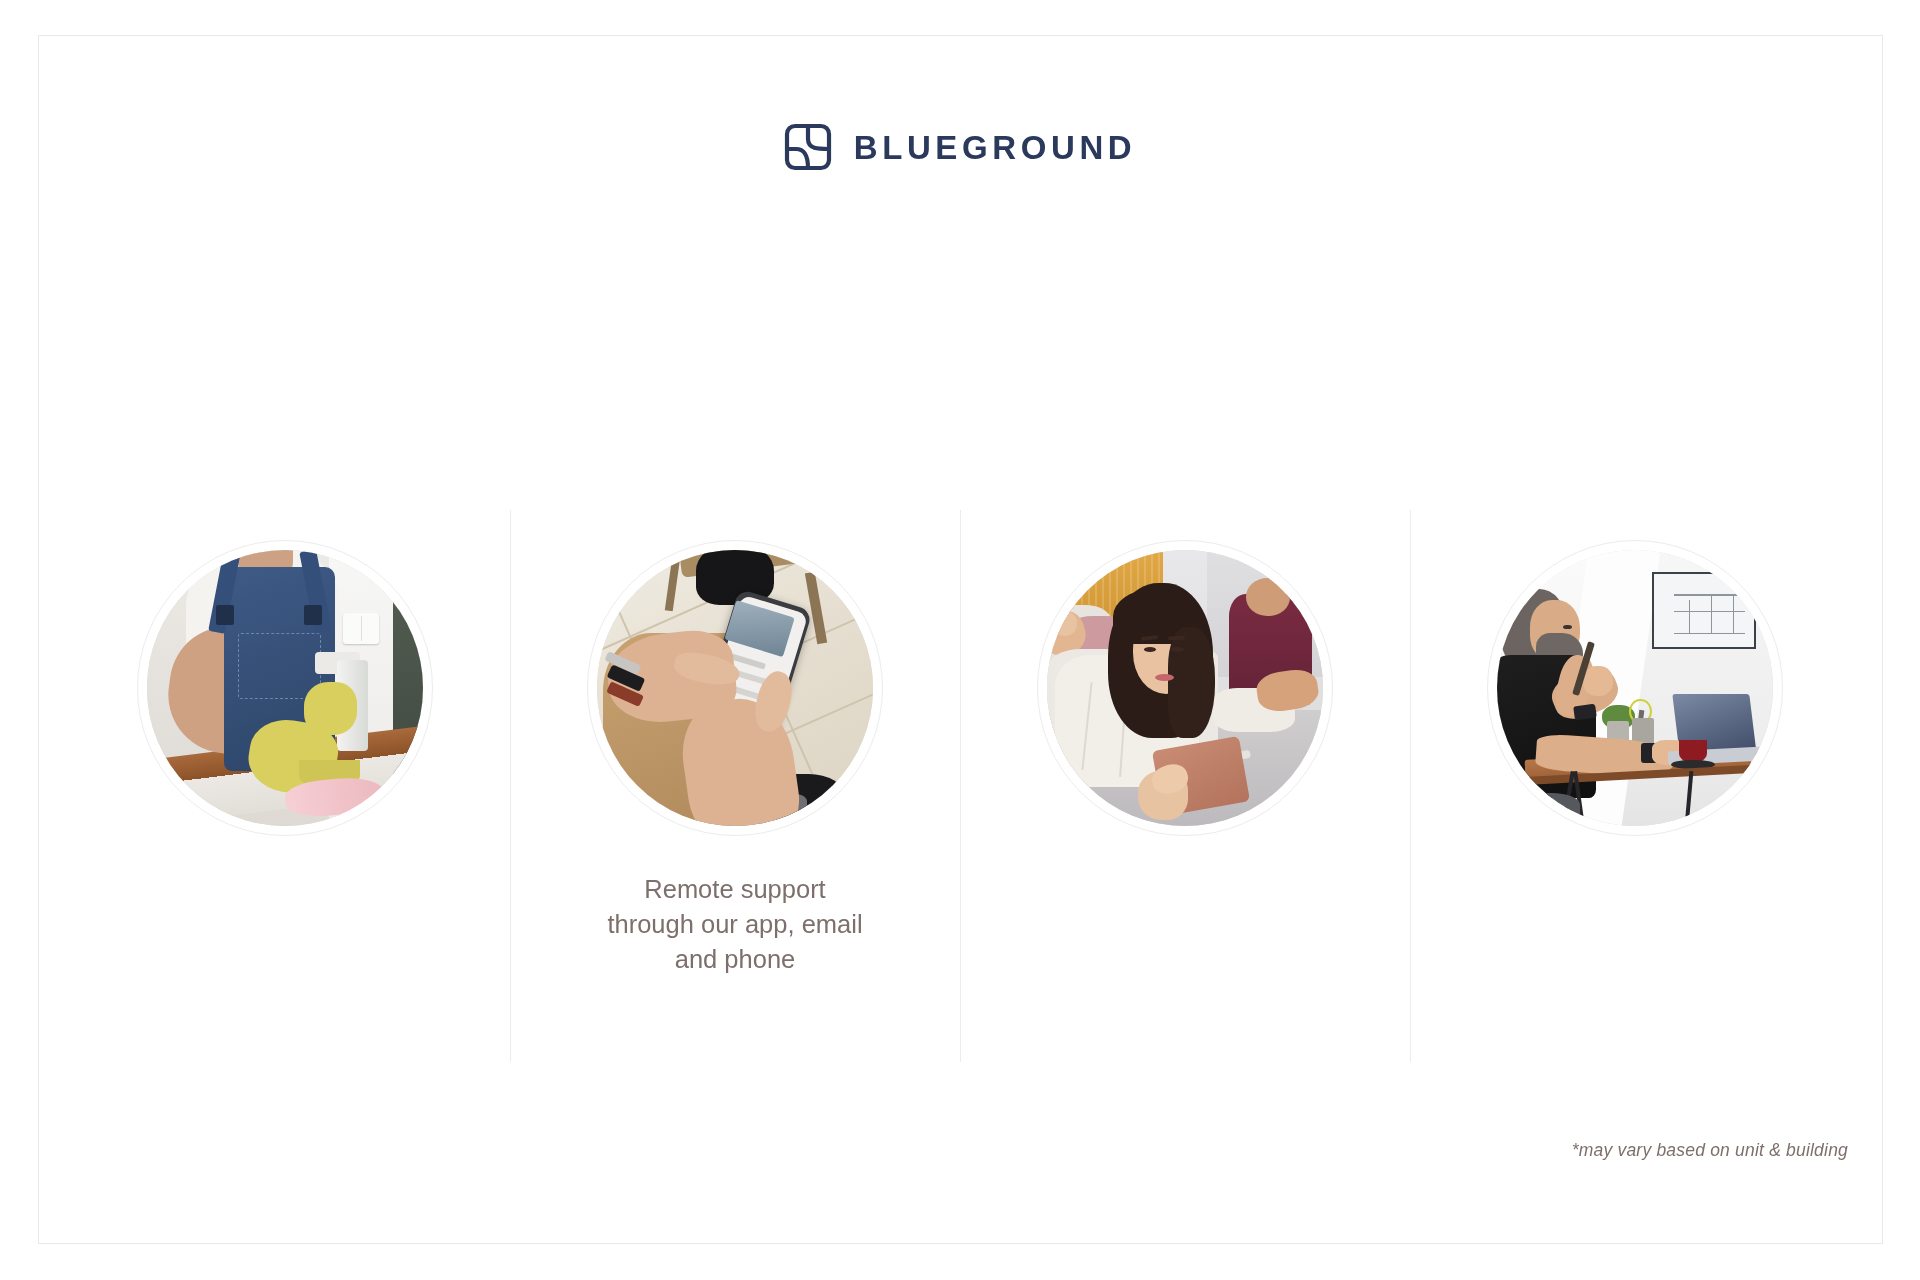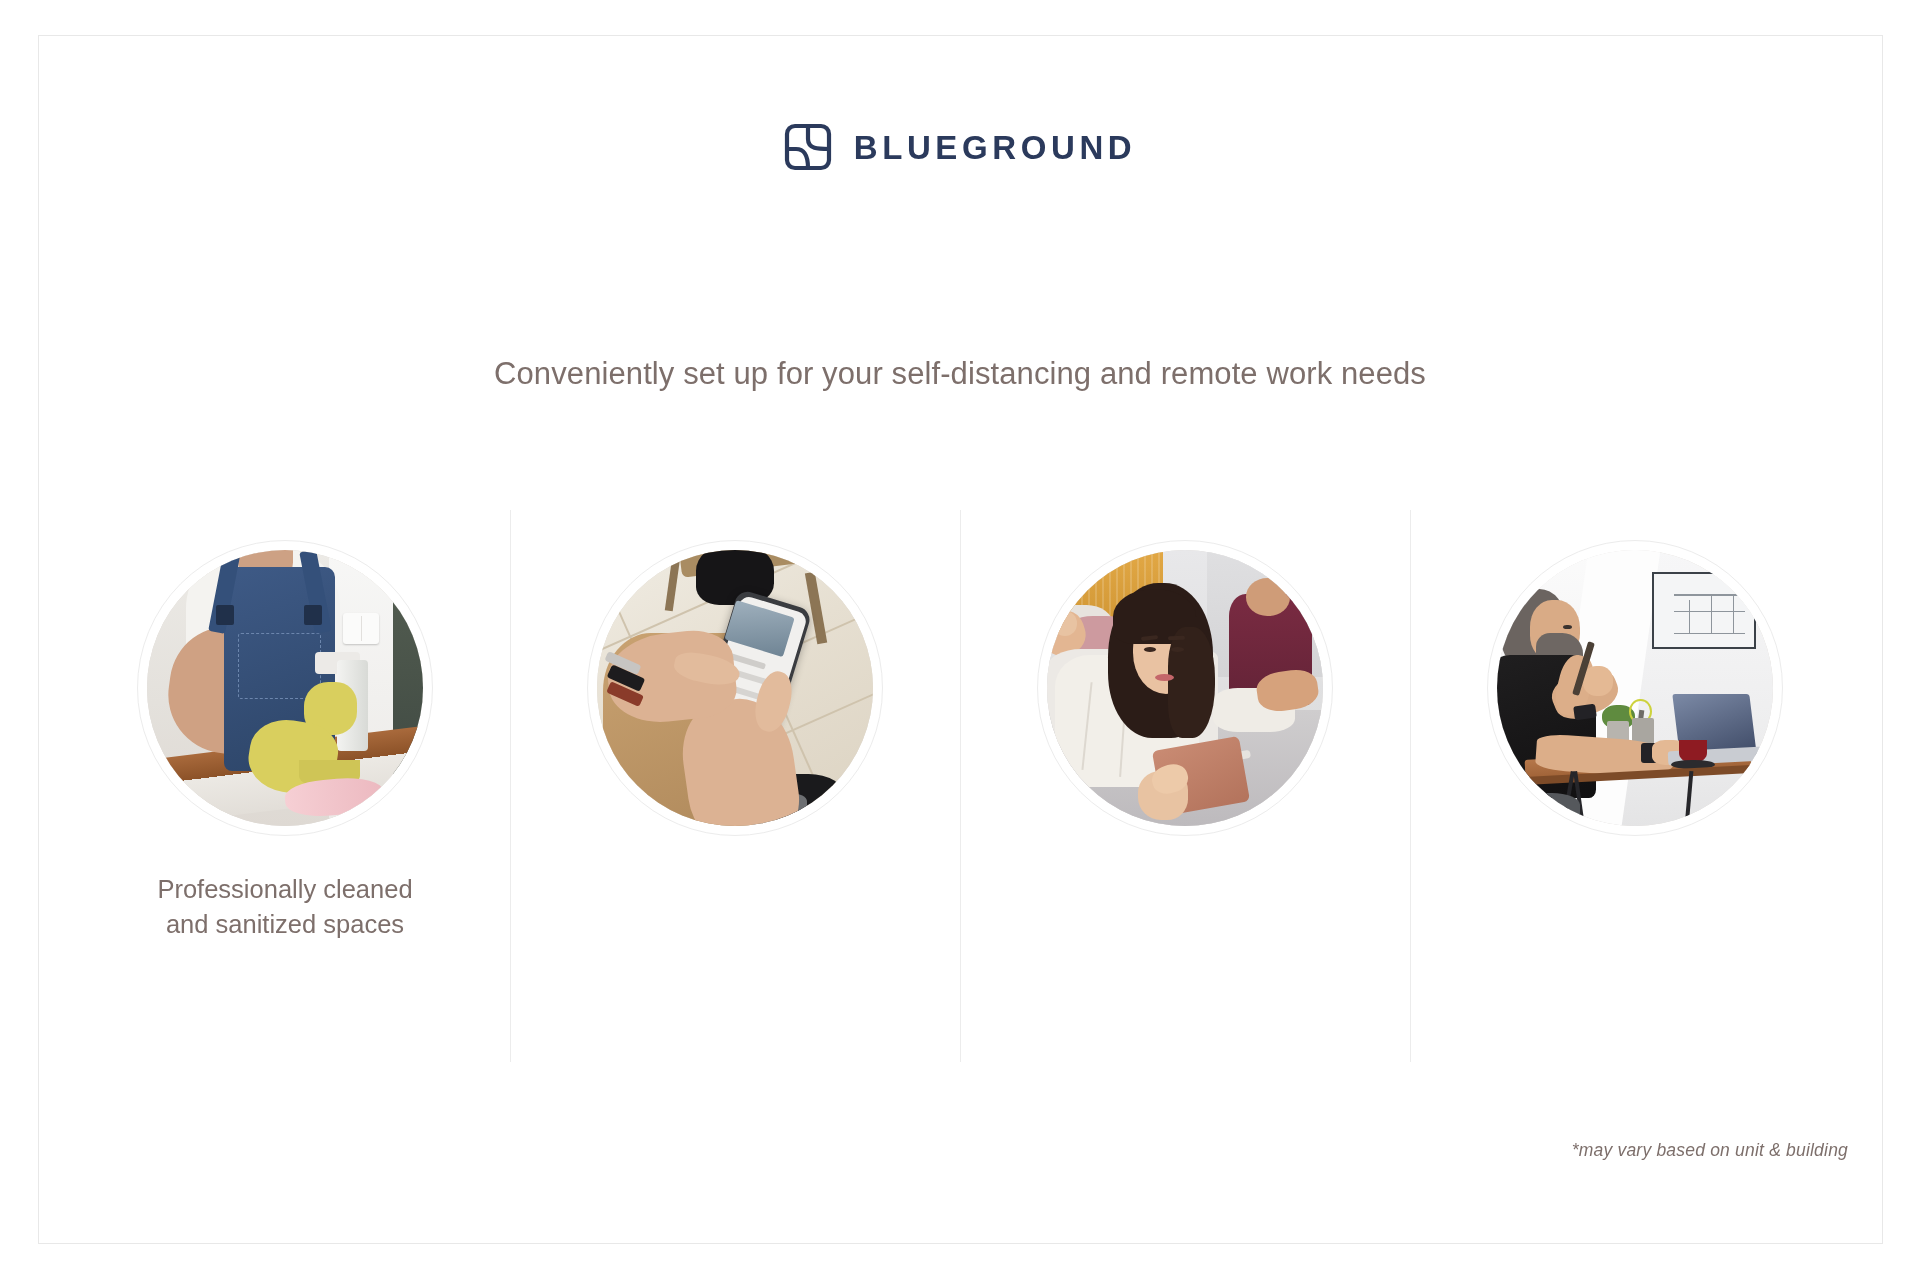--- a/index.html
+++ b/index.html
@@ -301,21 +301,20 @@
       <svg class="logo-mark" viewBox="0 0 48 48" aria-hidden="true">
         <rect x="3" y="3" width="42" height="42" rx="8" ry="8" fill="none" stroke="#2b3a5c" stroke-width="4.2"></rect>
         <path d="M24 3 L24 16" fill="none" stroke="#2b3a5c" stroke-width="4.2"></path>
         <path d="M24 16 C24 26, 34 26, 45 26" fill="none" stroke="#2b3a5c" stroke-width="4.2"></path>
         <path d="M3 26 L12 26 C20 26, 24 32, 24 45" fill="none" stroke="#2b3a5c" stroke-width="4.2"></path>
       </svg>
     </span>
     <span class="logo-word">BLUEGROUND</span>
   </div>
 
-  <div class="subhead">Conveniently set up for your self-distancing and remote work needs</div>
 
   <div class="columns">
 
     <div class="col">
       <div class="photo-ring">
         <div class="photo">
           <span class="layer p1-bg"></span>
           <span class="layer p1-wallR"></span>
           <span class="layer p1-dark"></span>
           <span class="layer p1-counter"></span>
@@ -330,22 +329,20 @@
           <span class="layer p1-clipL"></span>
           <span class="layer p1-clipR"></span>
           <span class="layer p1-nozzle"></span>
           <span class="layer p1-bottle"></span>
           <span class="layer p1-gloveU"></span>
           <span class="layer p1-gloveL"></span>
           <span class="layer p1-fingers"></span>
           <span class="layer p1-cloth"></span>
         </div>
       </div>
-      <div class="caption">Professionally cleaned
-and sanitized spaces</div>
     </div>
 
     <div class="col">
       <div class="photo-ring">
         <div class="photo">
           <span class="layer p2-rug"></span>
           <span class="layer p2-rugline1"></span>
           <span class="layer p2-rugline2"></span>
           <span class="layer p2-rugline3"></span>
           <span class="layer p2-rugline4"></span>
@@ -365,20 +362,23 @@
           <span class="layer p2-line3"></span>
           <span class="layer p2-handR"></span>
           <span class="layer p2-thumb"></span>
           <span class="layer p2-handL"></span>
           <span class="layer p2-fingerIdx"></span>
           <span class="layer p2-bracelet3"></span>
           <span class="layer p2-bracelet1"></span>
           <span class="layer p2-bracelet2"></span>
         </div>
       </div>
+      <div class="caption">Remote support
+through our app, email
+and phone</div>
     </div>
 
     <div class="col">
       <div class="photo-ring">
         <div class="photo">
           <span class="layer p3-wall"></span>
           <span class="layer p3-wall2"></span>
           <span class="layer p3-head"></span>
           <span class="layer p3-headTx"></span>
           <span class="layer p3-bed"></span>

